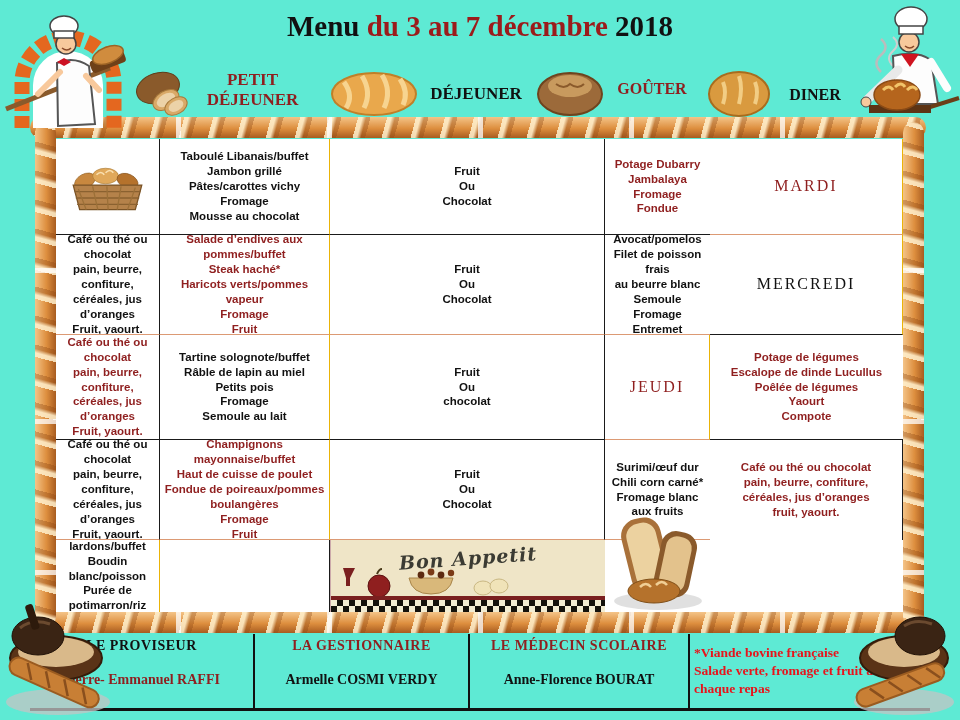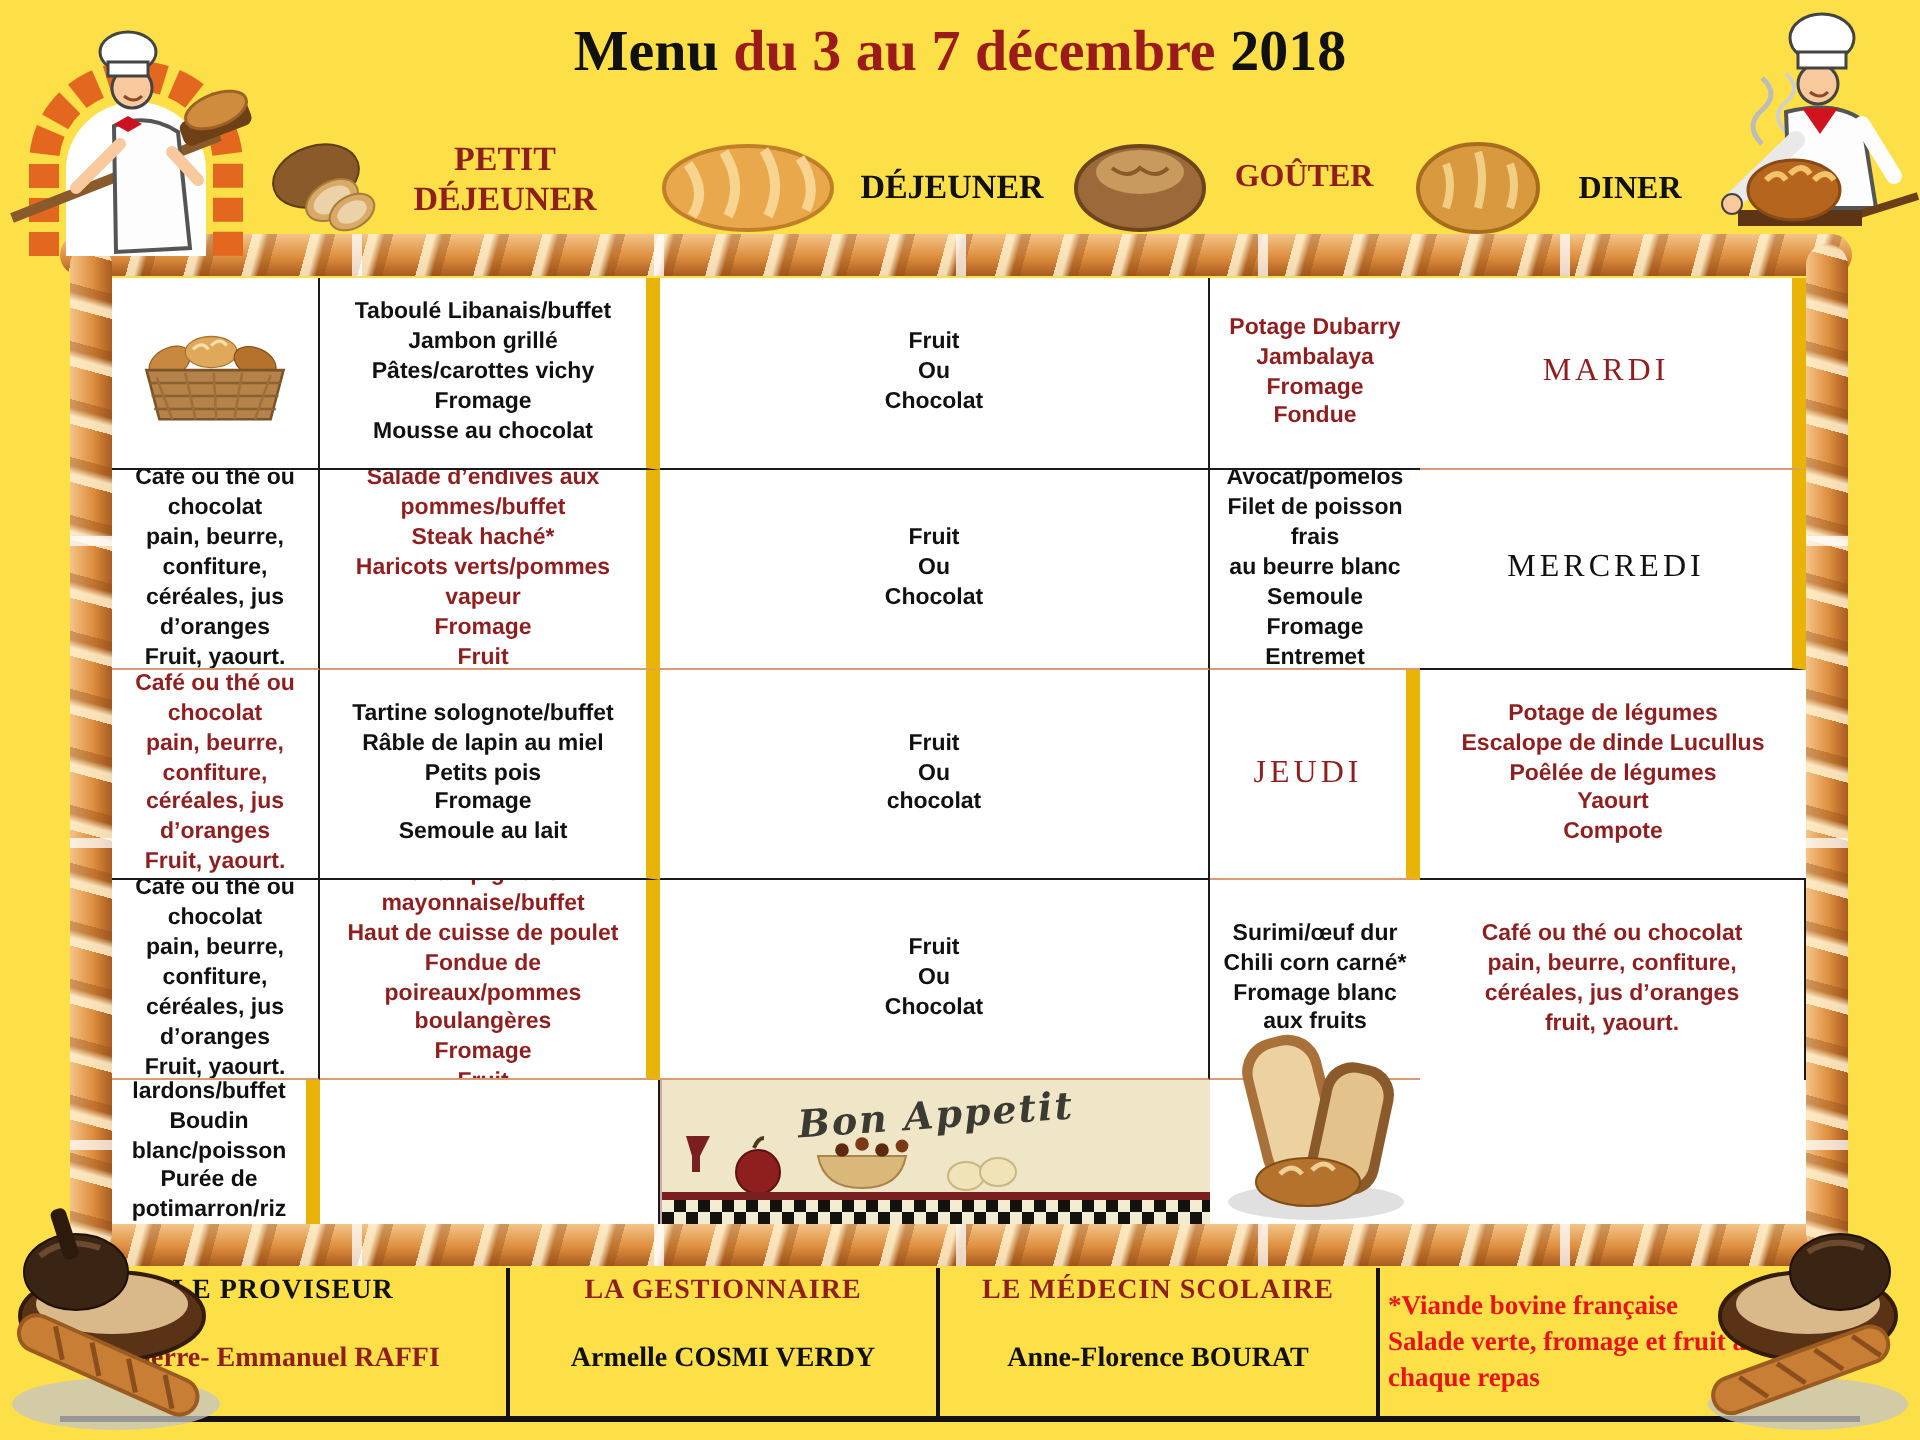--- a/index.html
+++ b/index.html
@@ -1,16 +1,16 @@
 <!DOCTYPE html>
 <html><head>
 <meta charset="utf-8">
 <style>
   html,body{margin:0;padding:0;background:#ffffff;}
-  #page{position:relative;width:960px;height:720px;background:#fde047;overflow:hidden;
+  #page{position:relative;width:960px;height:720px;background:#5eead4;overflow:hidden;
         font-family:"Liberation Sans",sans-serif;}
 
   
   .title{position:absolute;top:10px;left:0;width:100%;text-align:center;
          font-family:"Liberation Serif",serif;font-weight:bold;font-size:29px;color:#111;}
   .title .red{color:#9b1b1b;}
 
   
   .colhead{position:absolute;text-align:center;font-family:"Liberation Serif",serif;
            font-weight:bold;white-space:pre-line;line-height:1.15;}
@@ -33,21 +33,21 @@
   
   .grid{position:absolute;left:56px;top:139px;width:847px;height:473px;
         display:grid;grid-template-columns:104px 170px 275px 105px 1fr;
         grid-template-rows:96px 100px 105px 100px 1fr;background:#fff;z-index:1;}
   .cell{display:flex;align-items:center;justify-content:center;text-align:center;
         font-weight:bold;font-size:11.5px;line-height:1.3;color:#111;
         white-space:pre-line;padding:1px 3px;overflow:hidden;}
   .day{font-family:"Liberation Serif",serif;font-weight:normal;font-size:16px;
        letter-spacing:2px;color:#111;}
   .red{color:#8f1f1f;}
-  .br-o{border-right:7px solid #eab308;}
+  .br-o{border-right:1px solid #eab308;}
   .br-b{border-right:1px solid #1a1a1a;}
   .bb-o{border-bottom:1px solid #dc9a74;}
   .bb-b{border-bottom:1px solid #1a1a1a;}
 
   
   .bonapp{position:relative;width:100%;height:100%;background:#efe5c7;
           border-left:1px solid #caa;overflow:hidden;}
   .bonapp-text{position:absolute;top:6px;left:0;width:100%;text-align:center;
           font-family:"DejaVu Serif",serif;font-style:italic;font-size:19px;
           color:#3b3b33;transform:rotate(-4deg);letter-spacing:1px;}

